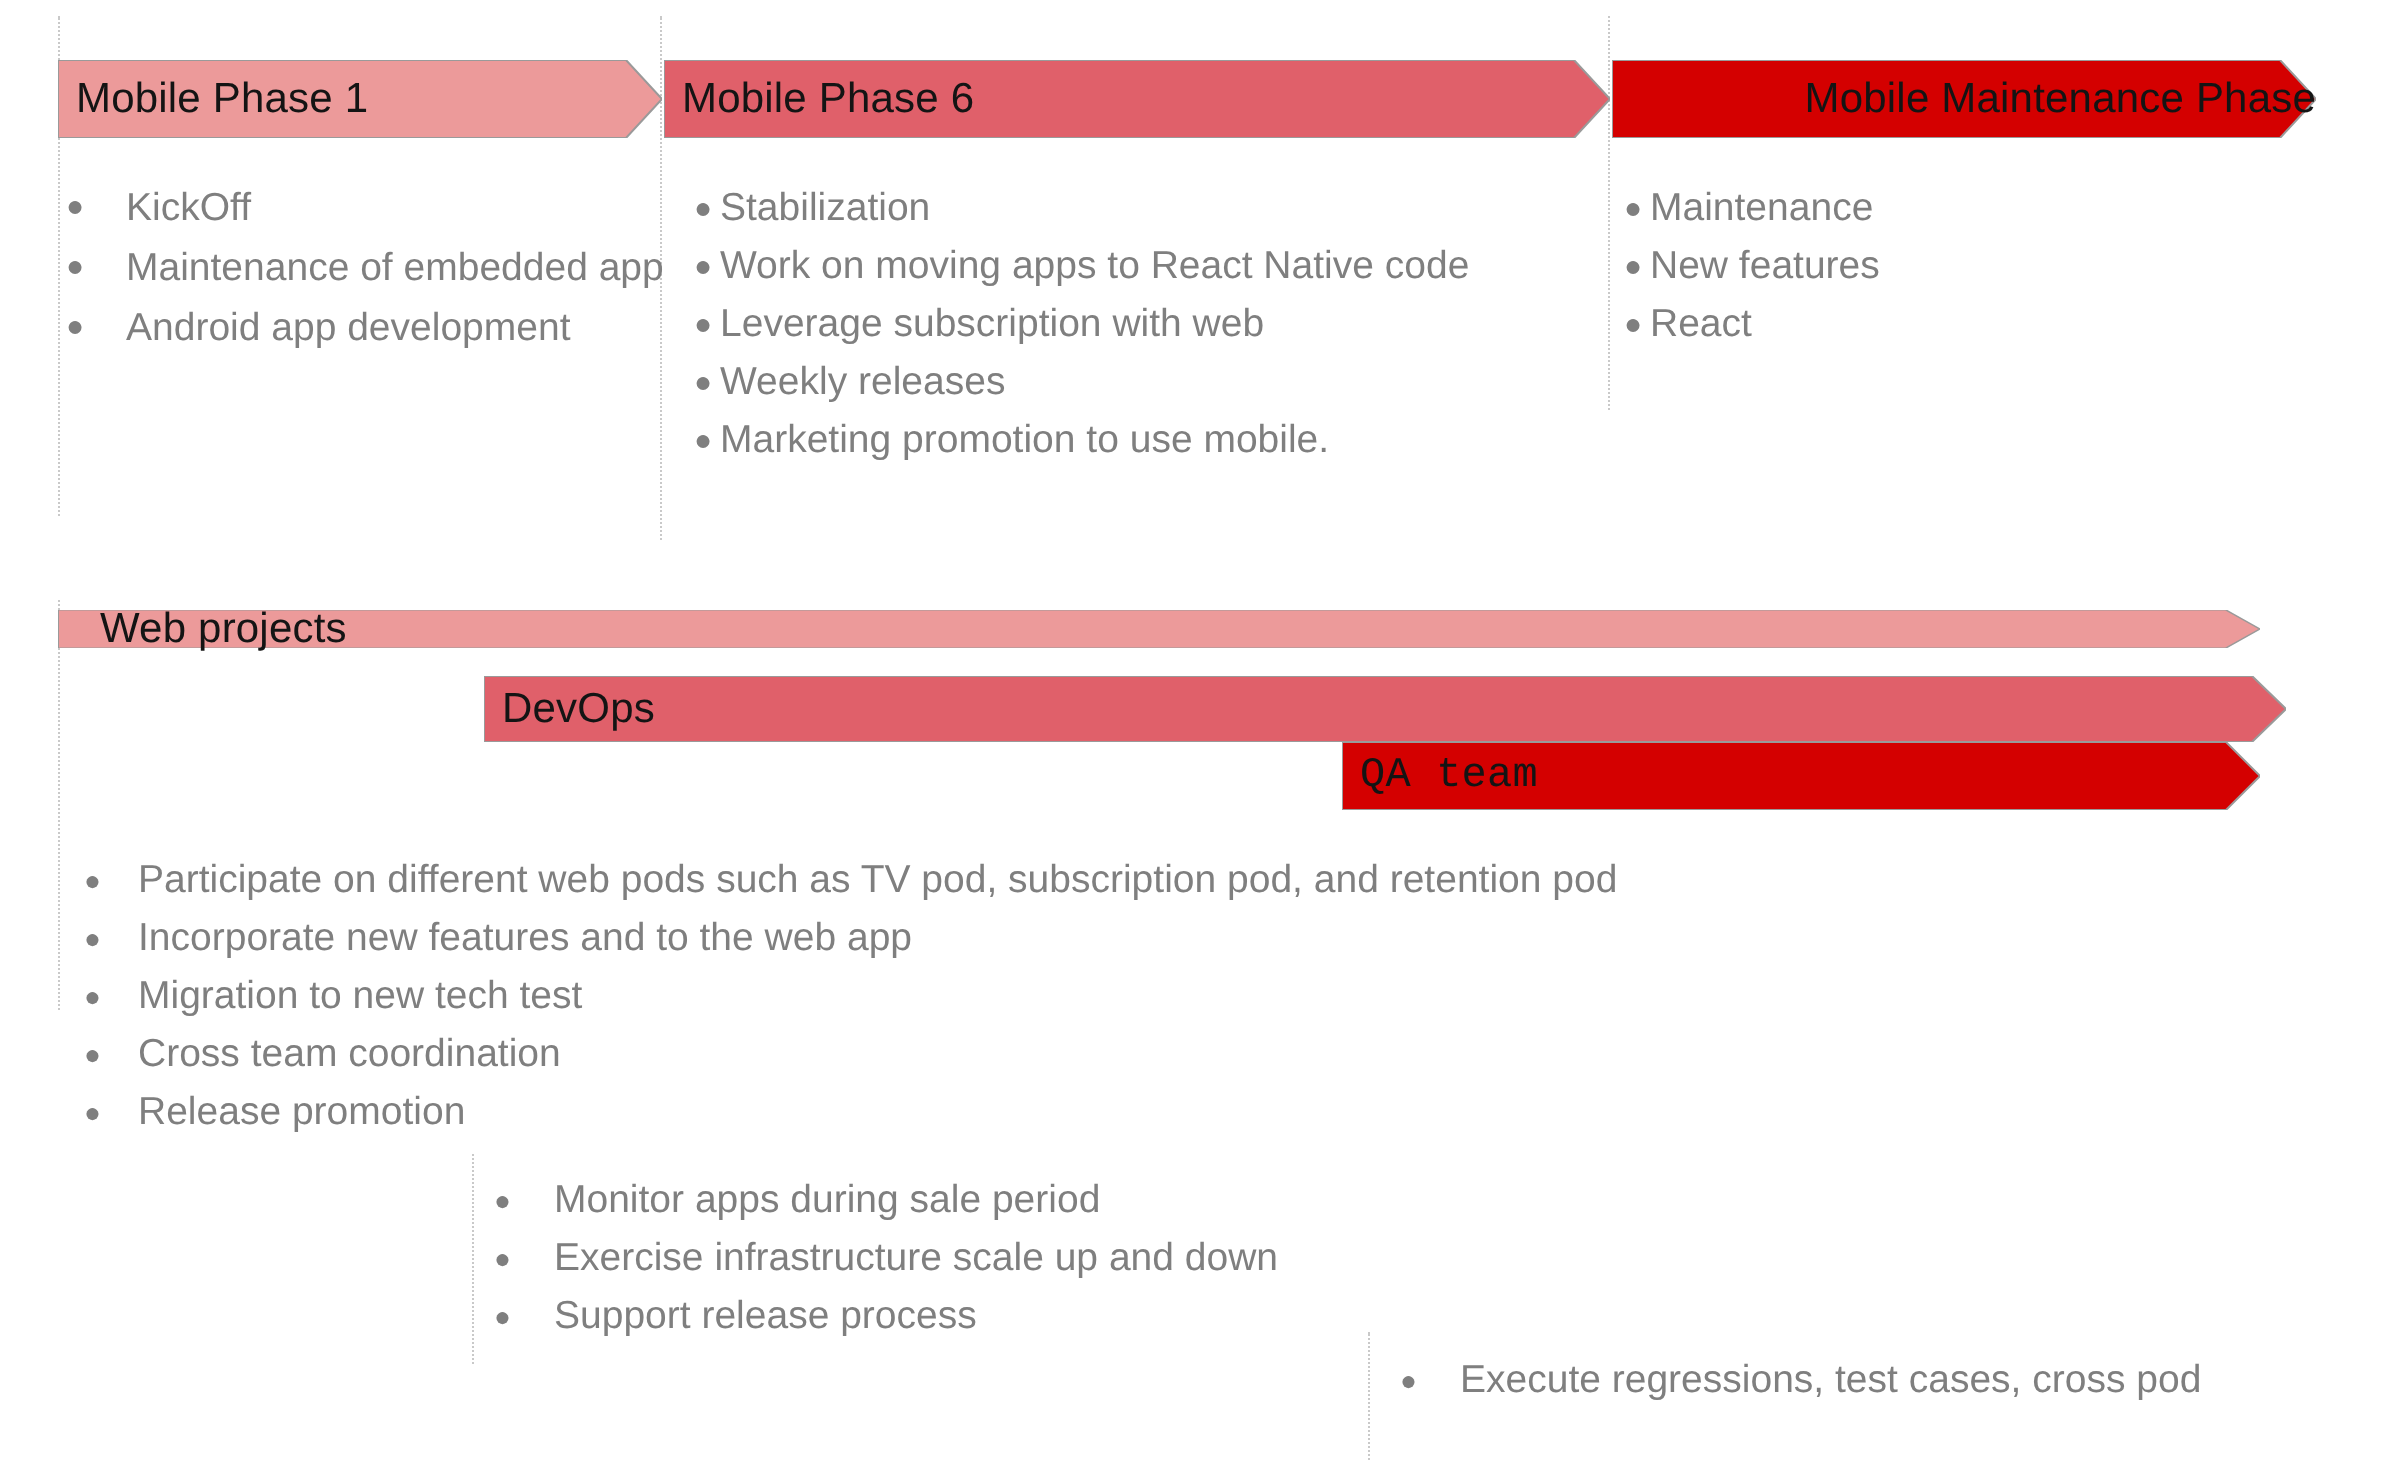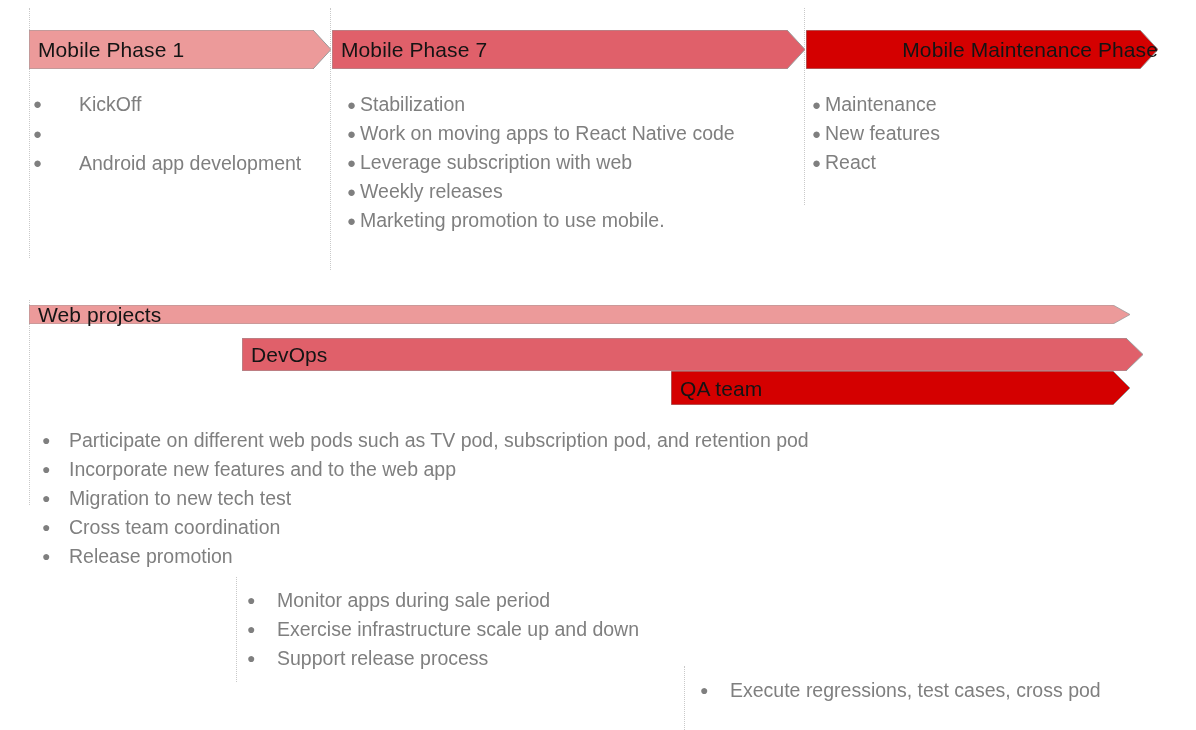--- a/index.html
+++ b/index.html
@@ -74,21 +74,21 @@
     color: #7f7f7f;
     line-height: 29px;
   }
   .bullets .txt {
     flex: 1 1 auto;
   }
 
   
   .b-col1 { width: 300px; font-size: 19.5px; line-height: 30px; }
   .b-col1 .dot { width: 30px; font-size: 15px; }
-  .b-col1 .txt { text-indent: 0; margin-left: 16px; }
+  .b-col1 .txt { text-indent: 0; }
 
   
   .b-tight .dot { width: 13px; font-size: 15px; }
 
   .b-col2 { width: 400px; font-size: 19.5px; line-height: 29px; }
   .b-col3 { width: 320px; font-size: 19.5px; line-height: 29px; }
 
   
   .b-web { width: 1000px; font-size: 19.5px; line-height: 28.6px; }
   .b-web .dot { width: 27px; font-size: 14px; }
@@ -116,37 +116,38 @@
     <svg class="banner-shape" viewBox="0 0 302 39" preserveAspectRatio="none">
       <polygon points="0,0 284,0 302,19.5 284,39 0,39" fill="#EC9A9A" stroke="#9a9a9a" stroke-width="1"></polygon>
     </svg>
     <span class="banner-label">Mobile Phase 1</span>
   </div>
 
   <div class="banner" style="left:332px; top:30px; width:473px; height:39px;">
     <svg class="banner-shape" viewBox="0 0 473 39" preserveAspectRatio="none">
       <polygon points="0,0 455,0 473,19.5 455,39 0,39" fill="#E0606A" stroke="#9a9a9a" stroke-width="1"></polygon>
     </svg>
-    <span class="banner-label">Mobile Phase 7</span>
+    <span class="banner-label">Mobile Phase 6</span>
   </div>
 
   <div class="banner" style="left:806px; top:30px; width:352px; height:39px;justify-content:flex-end;">
     <svg class="banner-shape" viewBox="0 0 352 39" preserveAspectRatio="none">
       <polygon points="0,0 334,0 352,19.5 334,39 0,39" fill="#D40000" stroke="#9a9a9a" stroke-width="1"></polygon>
     </svg>
     <span class="banner-label">Mobile Maintenance Phase</span>
   </div>
 
   <div class="bullets b-col1" style="left:33px; top:89px;">
     <div class="row">
       <span class="dot">●</span>
       <span class="txt">KickOff</span>
     </div>
     <div class="row">
       <span class="dot">●</span>
+      <span class="txt">Maintenance of embedded app</span>
     </div>
     <div class="row">
       <span class="dot">●</span>
       <span class="txt">Android app development</span>
     </div>
   </div>
 
   <div class="bullets b-col2 b-tight" style="left:347px; top:90px;">
     <div class="row">
       <span class="dot">●</span>
@@ -178,35 +179,35 @@
     <div class="row">
       <span class="dot">●</span>
       <span class="txt">New features</span>
     </div>
     <div class="row">
       <span class="dot">●</span>
       <span class="txt">React</span>
     </div>
   </div>
 
-  <div class="banner" style="left:29px; top:305px; width:1101px; height:19px;">
+  <div class="banner" style="left:29px; top:305px; width:1101px; height:19px;padding-left:12px;">
     <svg class="banner-shape" viewBox="0 0 1101 33" preserveAspectRatio="none">
       <polygon points="0,0 1084,0 1101,16.5 1084,33 0,33" fill="#EC9A9A" stroke="#9a9a9a" stroke-width="1"></polygon>
     </svg>
     <span class="banner-label">Web projects</span>
   </div>
 
   <div class="banner" style="left:242px; top:338px; width:901px; height:33px;">
     <svg class="banner-shape" viewBox="0 0 901 33" preserveAspectRatio="none">
       <polygon points="0,0 884,0 901,16.5 884,33 0,33" fill="#E0606A" stroke="#9a9a9a" stroke-width="1"></polygon>
     </svg>
     <span class="banner-label">DevOps</span>
   </div>
 
-  <div class="banner" style="left:671px; top:371px; width:459px; height:34px;">
+  <div class="banner" style="left:671px; top:371px; width:459px; height:34px;font-family:Liberation Mono, monospace;">
     <svg class="banner-shape" viewBox="0 0 459 34" preserveAspectRatio="none">
       <polygon points="0,0 442,0 459,17 442,34 0,34" fill="#D40000" stroke="#9a9a9a" stroke-width="1"></polygon>
     </svg>
     <span class="banner-label">QA team</span>
   </div>
 
   <div class="bullets b-web" style="left:42px; top:426px;">
     <div class="row">
       <span class="dot">●</span>
       <span class="txt">Participate on different web pods such as TV pod, subscription pod, and retention pod</span>

